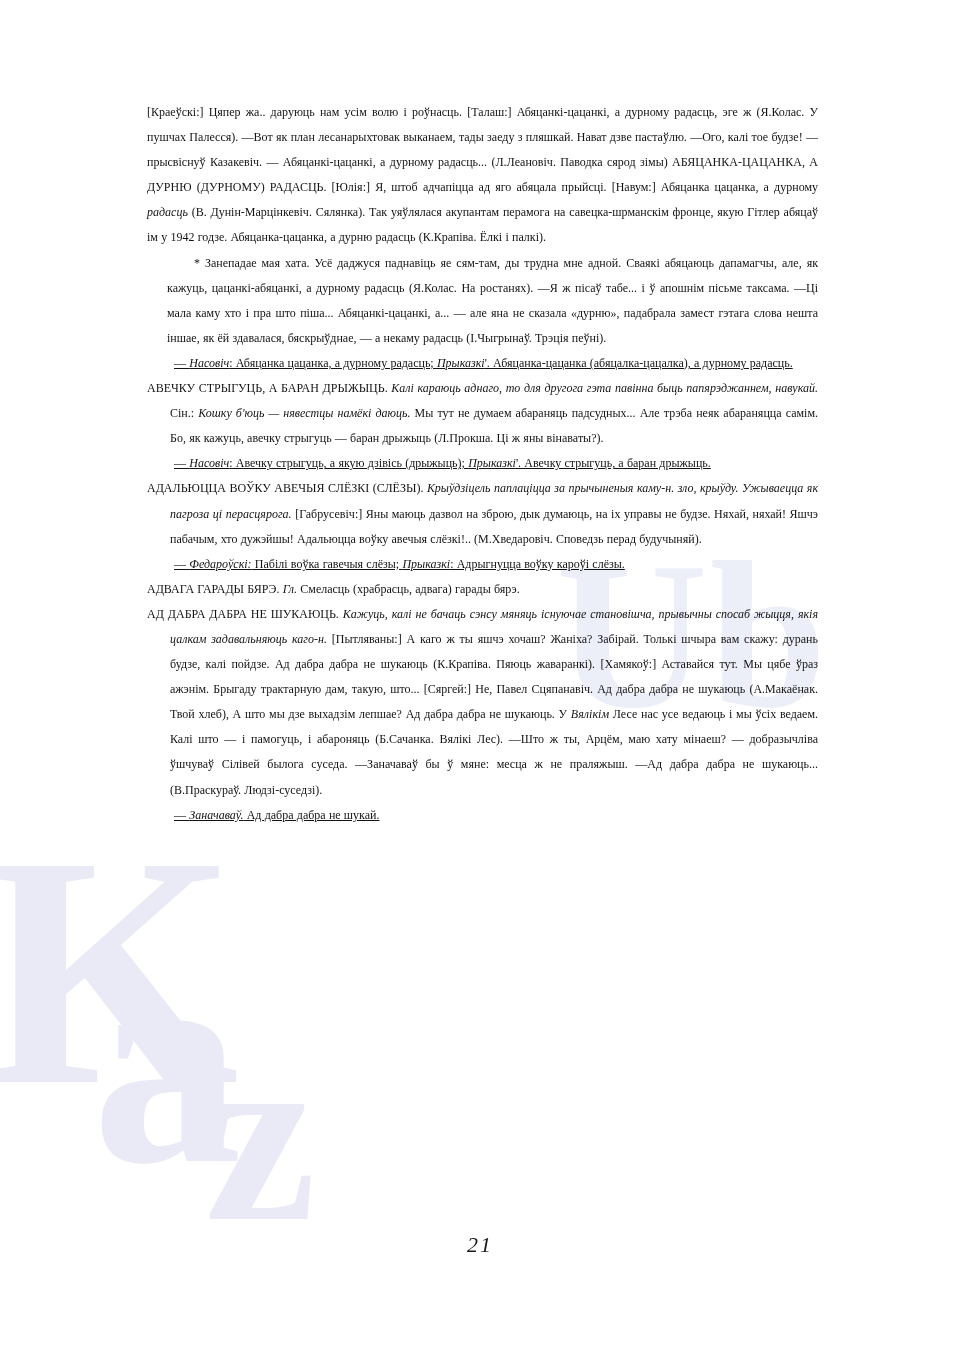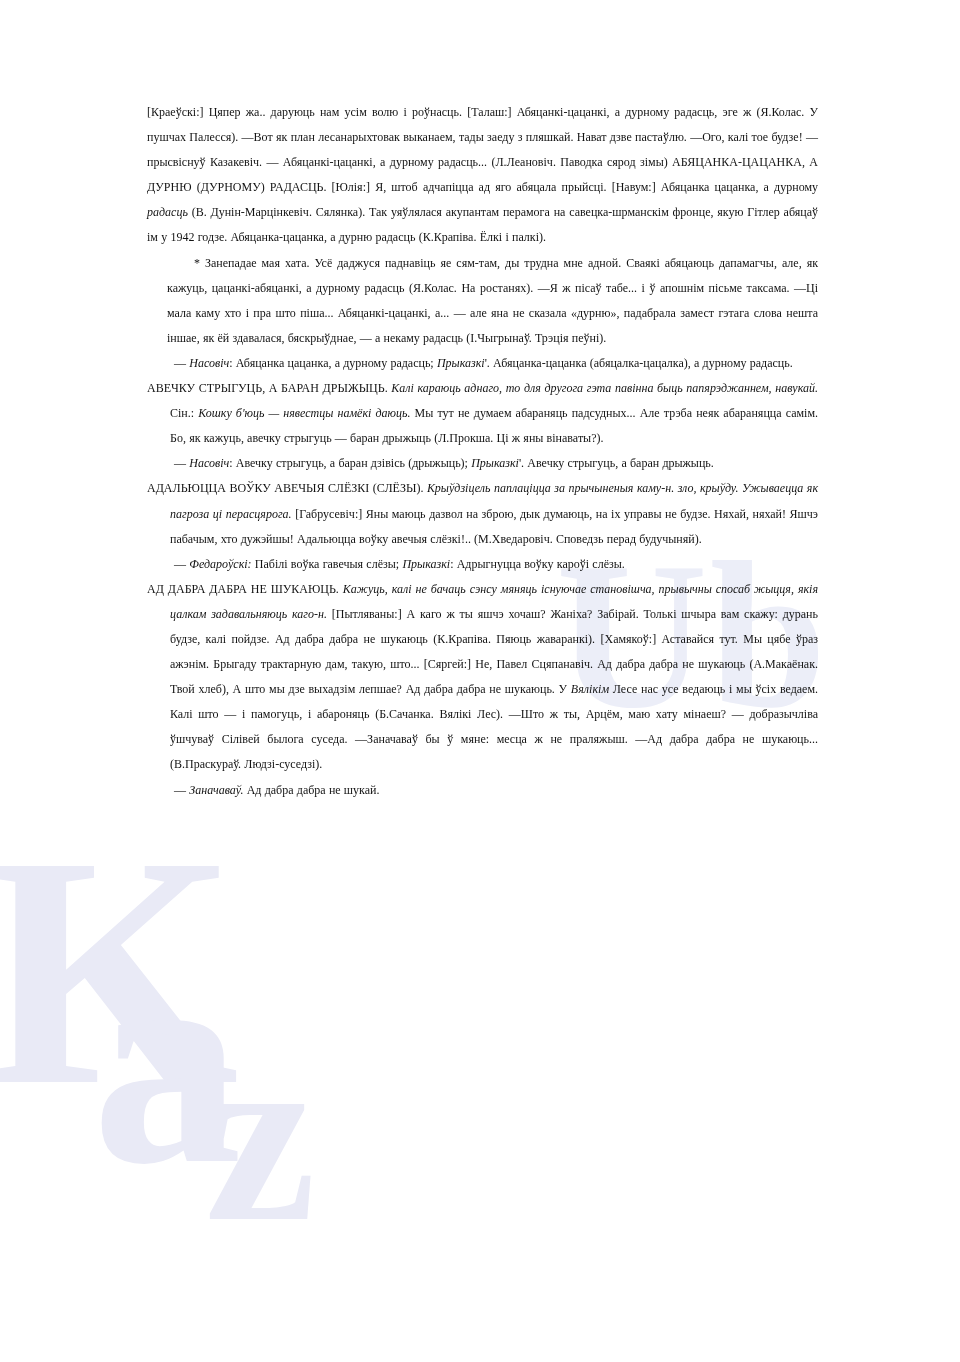--- a/index.html
+++ b/index.html
@@ -90,21 +90,21 @@
     text-justify: inter-word;
     -webkit-hyphens: none;
     hyphens: none;
     word-spacing: 0.02em;
   }
   p.last-line-left > :last-child { }
 
   
   .p-run      { text-indent: 0; }
   .p-star     { text-indent: 27px; margin-left: 20px; }
-  .p-cite     { text-indent: 27px; }
+  .p-cite     { text-indent: 27px; text-decoration: underline; }
   .p-entry    { text-indent: 0; padding-left: 23px; }
   .p-entry > .hw-hang {
     display: inline;
     margin-left: -23px;
   }
 
   .it  { font-style: italic; }
 
   
   .hw { }
@@ -137,28 +137,30 @@
   <div id="column">
 
     <p class="p-run"><span>[Краеўскі:] Цяпер жа.. даруюць нам усім волю і роўнасць. [Талаш:] Абяцанкі-цацанкі, а дурному радасць, эге ж (Я.Колас. У пушчах Палесся). —Вот як план лесанарыхтовак выканаем, тады заеду з пляшкай. Нават дзве пастаўлю. —Ого, калі тое будзе! — прысвіснуў Казакевіч. — Абяцанкі-цацанкі, а дурному радасць... (Л.Леановіч. Паводка сярод зімы) АБЯЦАНКА-ЦАЦАНКА, А ДУРНЮ (ДУРНОМУ) РАДАСЦЬ. [Юлія:] Я, штоб адчапіцца ад яго абяцала прыйсці. [Навум:] Абяцанка цацанка, а дурному </span><span class="it">радасць</span><span> (В. Дунін-Марцінкевіч. Сялянка). Так уяўлялася акупантам перамога на савецка-шрманскім фронце, якую Гітлер абяцаў ім у 1942 годзе. Абяцанка-цацанка, а дурню радасць (К.Крапіва. Ёлкі і палкі).</span></p>
 
     <p class="p-star"><span>* Занепадае мая хата. Усё даджуся паднавіць яе сям-там, ды трудна мне адной. Сваякі абяцаюць дапамагчы, але, як кажуць, цацанкі-абяцанкі, а дурному радасць (Я.Колас. На ростанях). —Я ж пісаў табе... і ў апошнім пісьме таксама. —Ці мала каму хто і пра што піша... Абяцанкі-цацанкі, а... — але яна не сказала «дурню», падабрала замест гэтага слова нешта іншае, як ёй здавалася, бяскрыўднае, — а некаму радасць (І.Чыгрынаў. Трэція пеўні).</span></p>
 
     <p class="p-cite"><span>— </span><span class="it">Насовіч</span><span>: Абяцанка цацанка, а дурному радасць; </span><span class="it">Прыказкі</span><span>'. Абяцанка-цацанка (абяцалка-цацалка), а дурному радасць.</span></p>
 
     <p class="p-entry"><span class="hw-hang hw">АВЕЧКУ СТРЫГУЦЬ, А БАРАН ДРЫЖЫЦЬ.</span><span><span class="it"> Калі караюць аднаго, то для другога гэта павінна быць папярэджаннем, навукай.</span><span> Сін.: </span><span class="it">Кошку б'юць — нявестцы намёкі даюць.</span><span> Мы тут не думаем абараняць падсудных... Але трэба неяк абараняцца самім. Бо, як кажуць, авечку стрыгуць — баран дрыжыць (Л.Прокша. Ці ж яны вінаваты?).</span></span></p>
 
-    <p class="p-cite"><span>— </span><span class="it">Насовіч</span><span>: Авечку стрыгуць, а баран дзівісь (дрыжыць); </span><span class="it">Прыказкі</span><span>'. Авечку стрыгуць, а баран дрыжыць.</span></p>
+    <p class="p-cite"><span>— </span><span class="it">Насовіч</span><span>: Авечку стрыгуць, а якую дзівісь (дрыжыць); </span><span class="it">Прыказкі</span><span>'. Авечку стрыгуць, а баран дрыжыць.</span></p>
 
 
     <p class="p-entry"><span class="hw-hang hw">АДАЛЬЮЦЦА ВОЎКУ АВЕЧЫЯ СЛЁЗКІ (СЛЁЗЫ).</span><span><span class="it"> Крыўдзіцель паплаціцца за прычыненыя каму-н. зло, крыўду. Ужываецца як пагроза ці перасцярога.</span><span> [Габрусевіч:] Яны маюць дазвол на зброю, дык думаюць, на іх управы не будзе. Няхай, няхай! Яшчэ пабачым, хто дужэйшы! Адальюцца воўку авечыя слёзкі!.. (М.Хведаровіч. Споведзь перад будучыняй).</span></span></p>
 
     <p class="p-cite"><span>— </span><span class="it">Федароўскі:</span><span> Пабілі воўка гавечыя слёзы; </span><span class="it">Прыказкі</span><span>: Адрыгнуцца воўку кароўі слёзы.</span></p>
 
+    <p class="p-entry"><span class="hw-hang hw">АДВАГА ГАРАДЫ БЯРЭ.</span><span><span class="it"> Гл.</span><span> Смеласць (храбрасць, адвага) гарады бярэ.</span></span></p>
 
     <p class="p-entry"><span class="hw-hang hw">АД ДАБРА ДАБРА НЕ ШУКАЮЦЬ.</span><span><span class="it"> Кажуць, калі не бачаць сэнсу мяняць існуючае становішча, прывычны спосаб жыцця, якія цалкам задавальняюць каго-н.</span><span> [Пытляваны:] А каго ж ты яшчэ хочаш? Жаніха? Забірай. Толькі шчыра вам скажу: дурань будзе, калі пойдзе. Ад дабра дабра не шукаюць (К.Крапіва. Пяюць жаваранкі). [Хамякоў:] Аставайся тут. Мы цябе ўраз ажэнім. Брыгаду трактарную дам, такую, што... [Сяргей:] Не, Павел Сцяпанавіч. Ад дабра дабра не шукаюць (А.Макаёнак. Твой хлеб), А што мы дзе выхадзім лепшае? Ад дабра дабра не шукаюць. У </span><span class="it">Вялікім</span><span> Лесе нас усе ведаюць і мы ўсіх ведаем. Калі што — і памогуць, і абароняць (Б.Сачанка. Вялікі Лес). —Што ж ты, Арцём, маю хату мінаеш? — добразычліва ўшчуваў Сілівей былога суседа. —Заначаваў бы ў мяне: месца ж не праляжыш. —Ад дабра дабра не шукаюць... (В.Праскураў. Людзі-суседзі).</span></span></p>
 
     <p class="p-cite"><span>— </span><span class="it">Заначаваў.</span><span> Ад дабра дабра не шукай.</span></p>
 
 
   </div>
 
+  <div id="pagenum">21</div>
 </div>
 
 </body></html>

